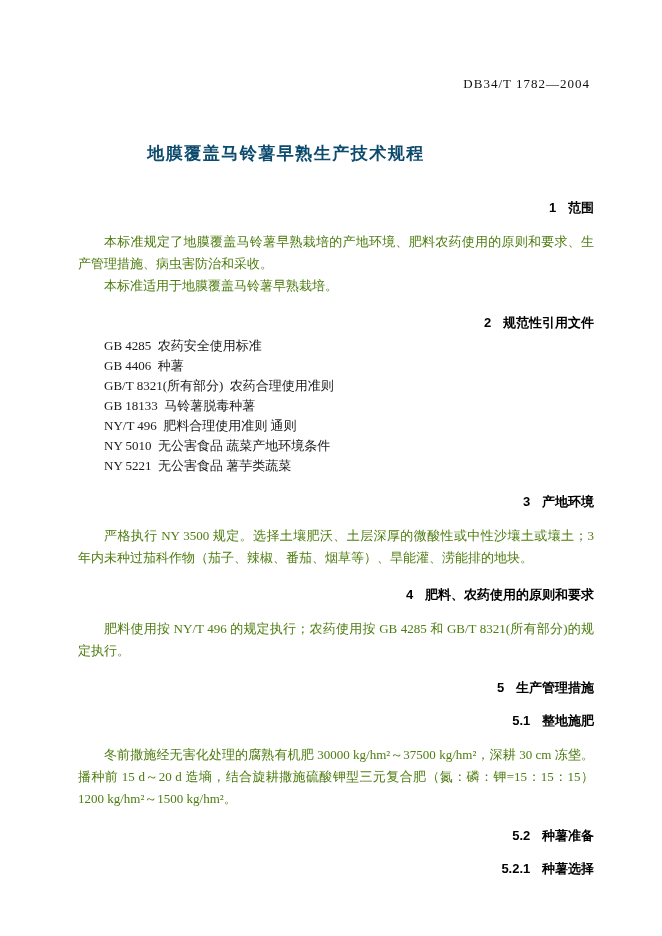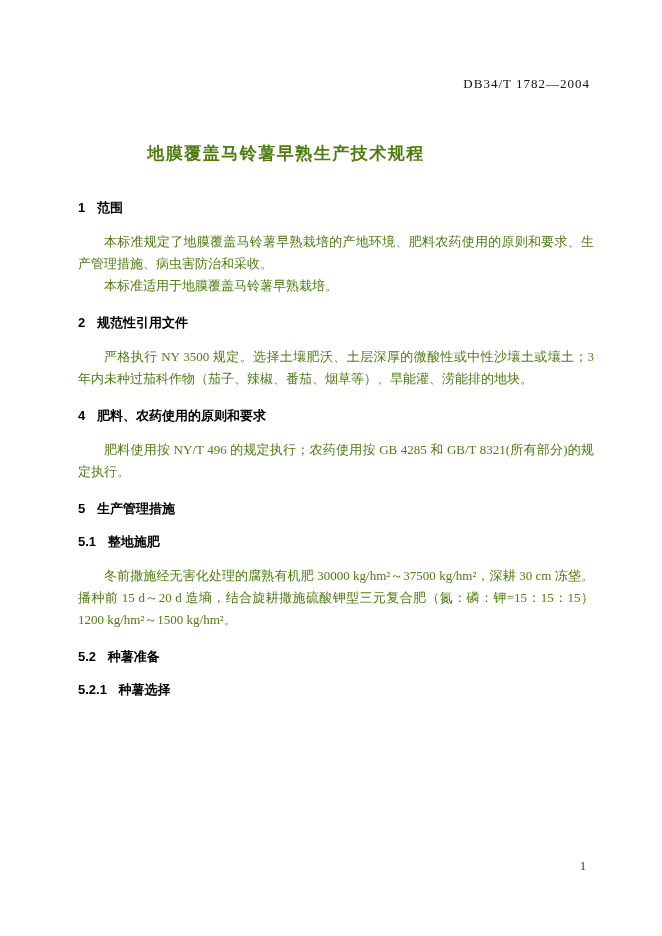--- a/index.html
+++ b/index.html
@@ -28,35 +28,36 @@
   .doc-title {
     position: absolute;
     top: 142px;
     left: 0;
     width: 572px;
     text-align: center;
     font-family: "Liberation Sans", "DejaVu Sans", sans-serif;
     font-weight: bold;
     font-size: 17px;
     letter-spacing: 1.5px;
-    color: #4d7c0f;
+    color: #0c4a6e;
   }
   .content {
     position: absolute;
     top: 200px;
     left: 78px;
     right: 68px;
     font-size: 13px;
   }
   .sec-h {
     font-family: "Liberation Sans", "DejaVu Sans", sans-serif;
     font-weight: bold;
     font-size: 13px;
     line-height: 16px;
     color: #000;
+    text-align: right;
   }
   .sec-h .h-num { margin-right: 0.9em; }
   .para {
     text-indent: 2em;
     text-align: justify;
     line-height: 22px;
     font-size: 13px;
     color: #4d7c0f;
   }
   .para + .para { margin-top: 0; }
@@ -91,21 +92,33 @@
 
     <div class="sec-h">
       <span class="h-num">1</span><span>范围</span>
     </div>
     <p class="para mt-p">本标准规定了地膜覆盖马铃薯早熟栽培的产地环境、肥料农药使用的原则和要求、生产管理措施、病虫害防治和采收。</p>
     <p class="para">本标准适用于地膜覆盖马铃薯早熟栽培。</p>
 
     <div class="sec-h mt-h">
       <span class="h-num">2</span><span>规范性引用文件</span>
     </div>
+    <div class="ref-list">
+      <div class="ref-line">GB 4285  农药安全使用标准</div>
+      <div class="ref-line">GB 4406  种薯</div>
+      <div class="ref-line">GB/T 8321(所有部分)  农药合理使用准则</div>
+      <div class="ref-line">GB 18133  马铃薯脱毒种薯</div>
+      <div class="ref-line">NY/T 496  肥料合理使用准则 通则</div>
+      <div class="ref-line">NY 5010  无公害食品 蔬菜产地环境条件</div>
+      <div class="ref-line">NY 5221  无公害食品 薯芋类蔬菜</div>
+    </div>
 
+    <div class="sec-h mt-h">
+      <span class="h-num">3</span><span>产地环境</span>
+    </div>
     <p class="para mt-p">严格执行 NY 3500 规定。选择土壤肥沃、土层深厚的微酸性或中性沙壤土或壤土；3 年内未种过茄科作物（茄子、辣椒、番茄、烟草等）、旱能灌、涝能排的地块。</p>
 
     <div class="sec-h mt-h">
       <span class="h-num">4</span><span>肥料、农药使用的原则和要求</span>
     </div>
     <p class="para mt-p">肥料使用按 NY/T 496 的规定执行；农药使用按 GB 4285 和 GB/T 8321(所有部分)的规定执行。</p>
 
     <div class="sec-h mt-h">
       <span class="h-num">5</span><span>生产管理措施</span>
     </div>

